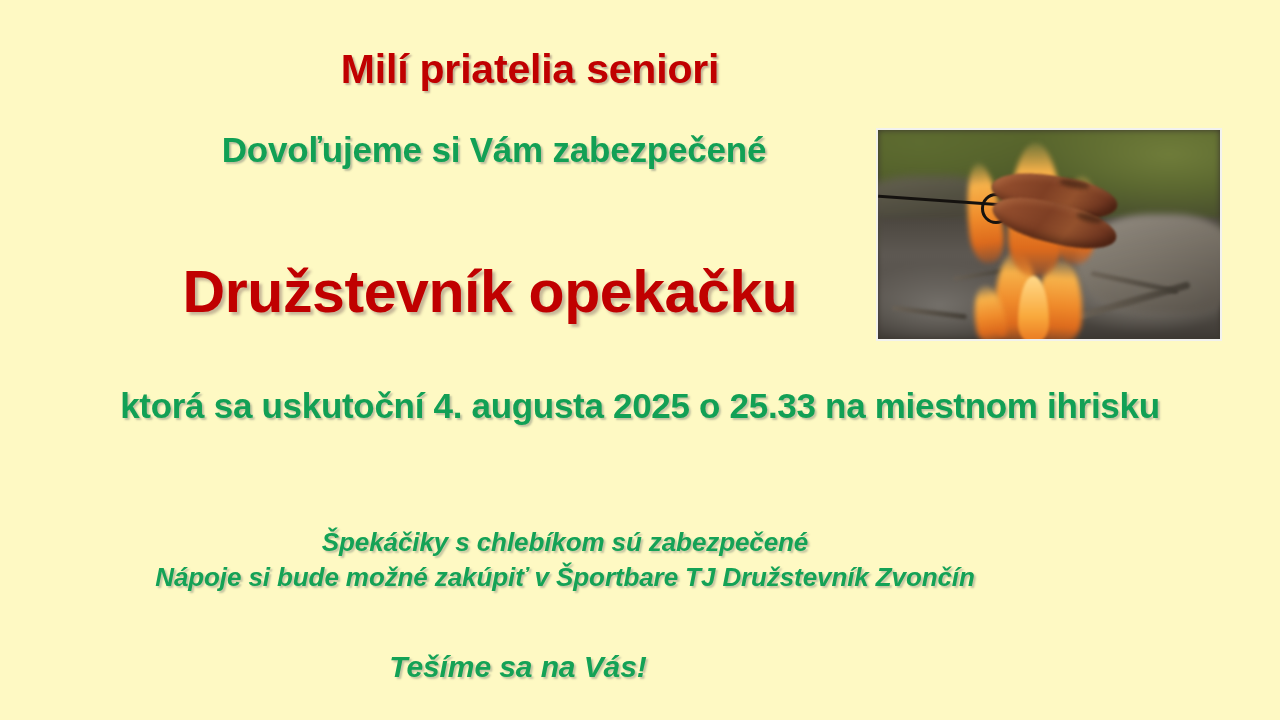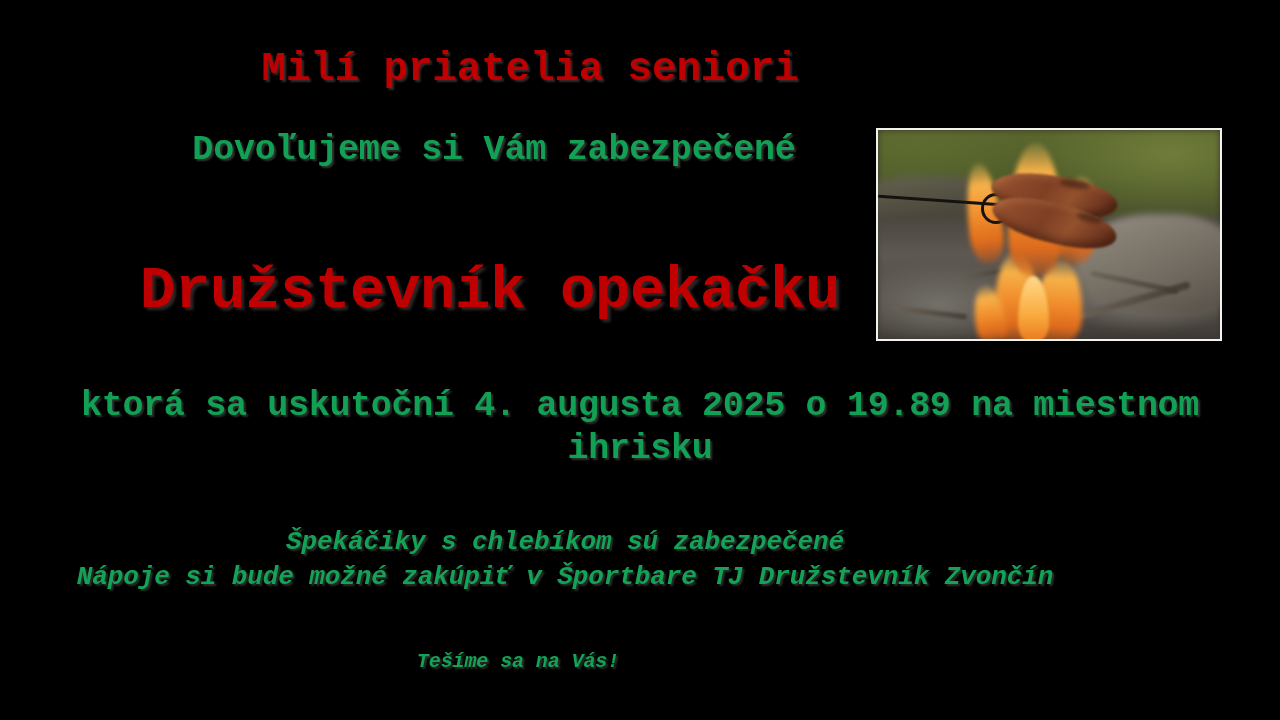--- a/index.html
+++ b/index.html
@@ -14,22 +14,21 @@
   body {
     background: #ffffff;
     font-family: "Liberation Sans", sans-serif;
     position: relative;
   }
 
   .poster {
     position: relative;
     width: 1280px;
     height: 720px;
-    background: #000000;
-    font-family: Liberation Mono, monospace;
+    background: #fef9c3;
   }
 
   
 
   .title-main {
     position: absolute;
     left: 0;
     top: 46px;
     width: 1060px;
     text-align: center;
@@ -101,21 +100,21 @@
     text-shadow: 2px 2px 2px rgba(110, 120, 110, 0.40);
     white-space: nowrap;
   }
 
   .closing-line {
     position: absolute;
     left: 0;
     top: 650px;
     width: 1036px;
     text-align: center;
-    font-size: 20px;
+    font-size: 30px;
     font-weight: bold;
     font-style: italic;
     color: #14A256;
     letter-spacing: -0.1px;
     text-shadow: 2px 2px 2px rgba(110, 120, 110, 0.40);
     white-space: nowrap;
   }
 
   
 
@@ -279,21 +278,21 @@
 <body>
 
 <div class="poster">
 
   <div class="title-main">Milí priatelia seniori</div>
 
   <div class="subtitle-remind">Dovoľujeme si Vám zabezpečené</div>
 
   <div class="headline-event">Družstevník opekačku</div>
 
-  <div class="detail-when">ktorá sa uskutoční 4. augusta 2025 o 19.89 na miestnom ihrisku</div>
+  <div class="detail-when">ktorá sa uskutoční 4. augusta 2025 o 25.33 na miestnom ihrisku</div>
 
   <div class="note-block">
     <div class="note-line">Špekáčiky s chlebíkom sú zabezpečené</div>
     <div class="note-line">Nápoje si bude možné zakúpiť v Športbare TJ Družstevník Zvončín</div>
   </div>
 
   <div class="closing-line">Tešíme sa na Vás!</div>
 
   <div class="photo-frame">
     <div class="photo-scene">

